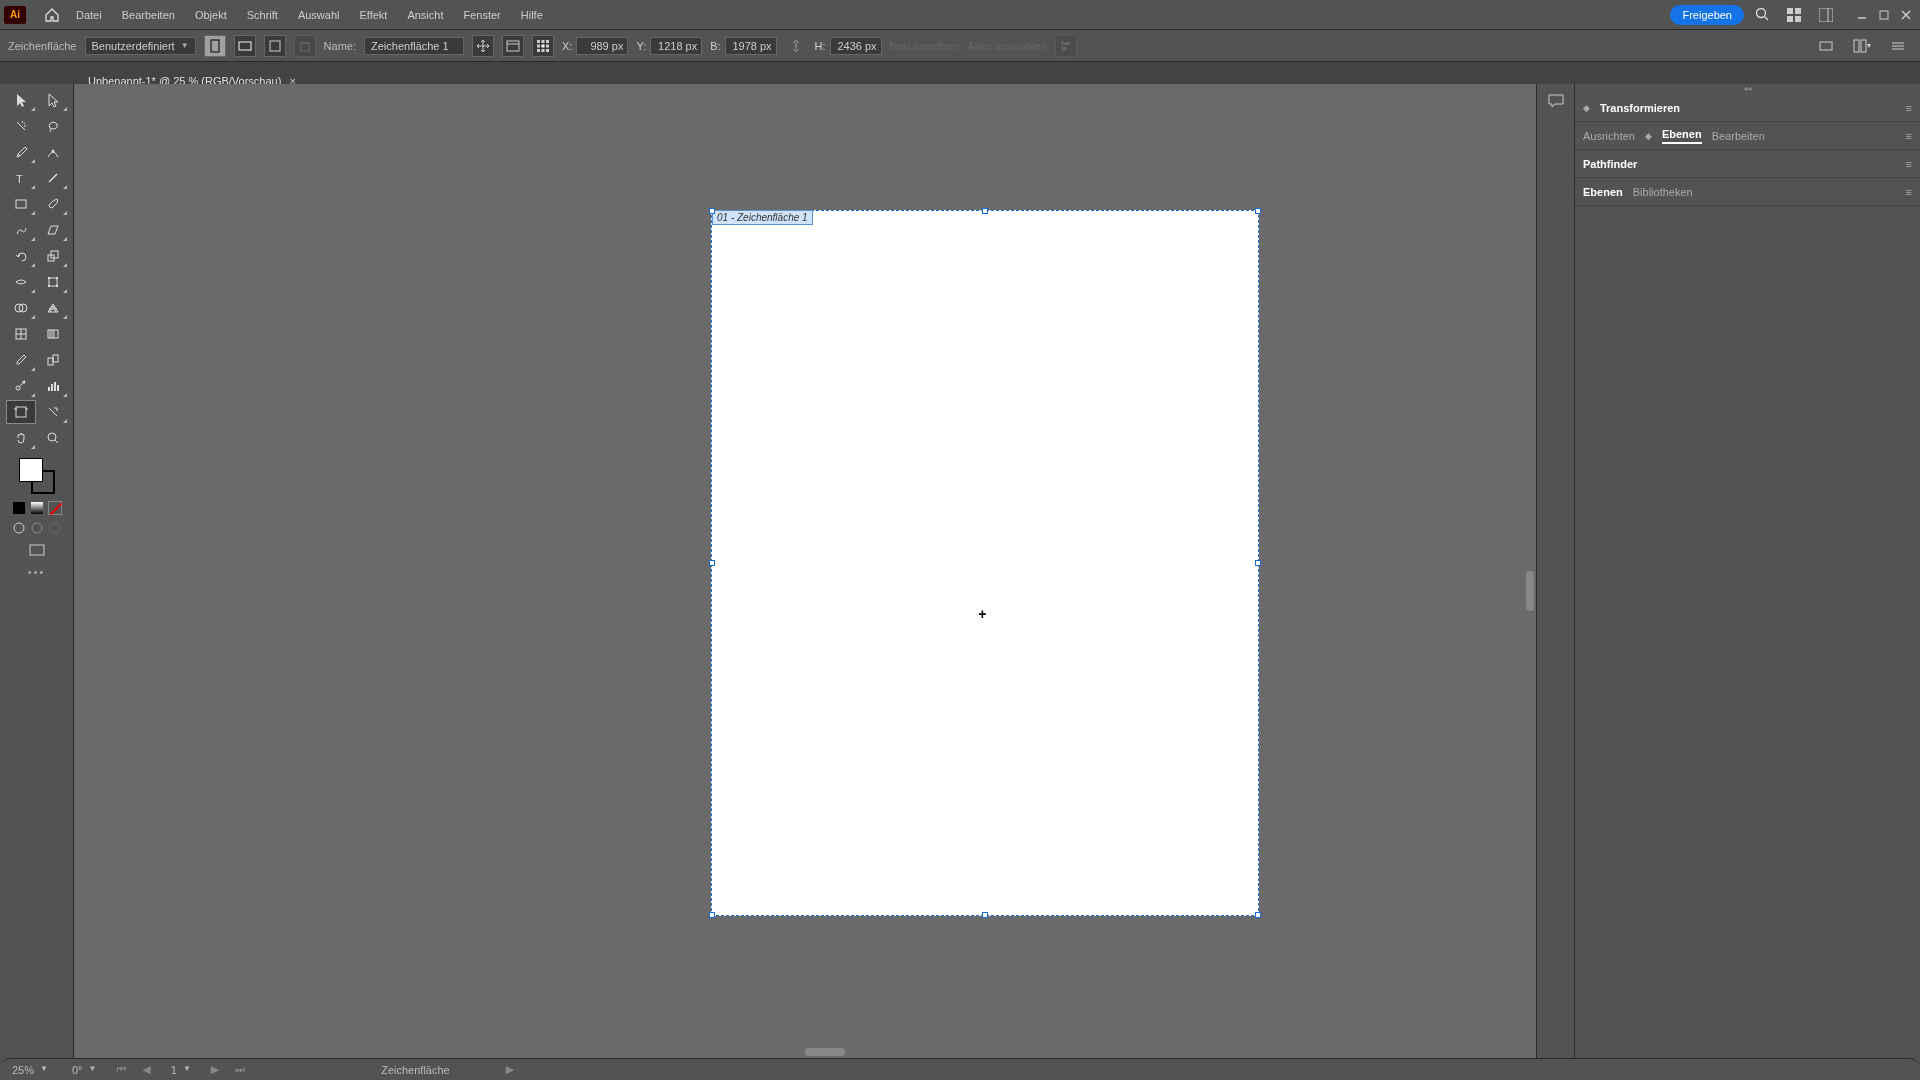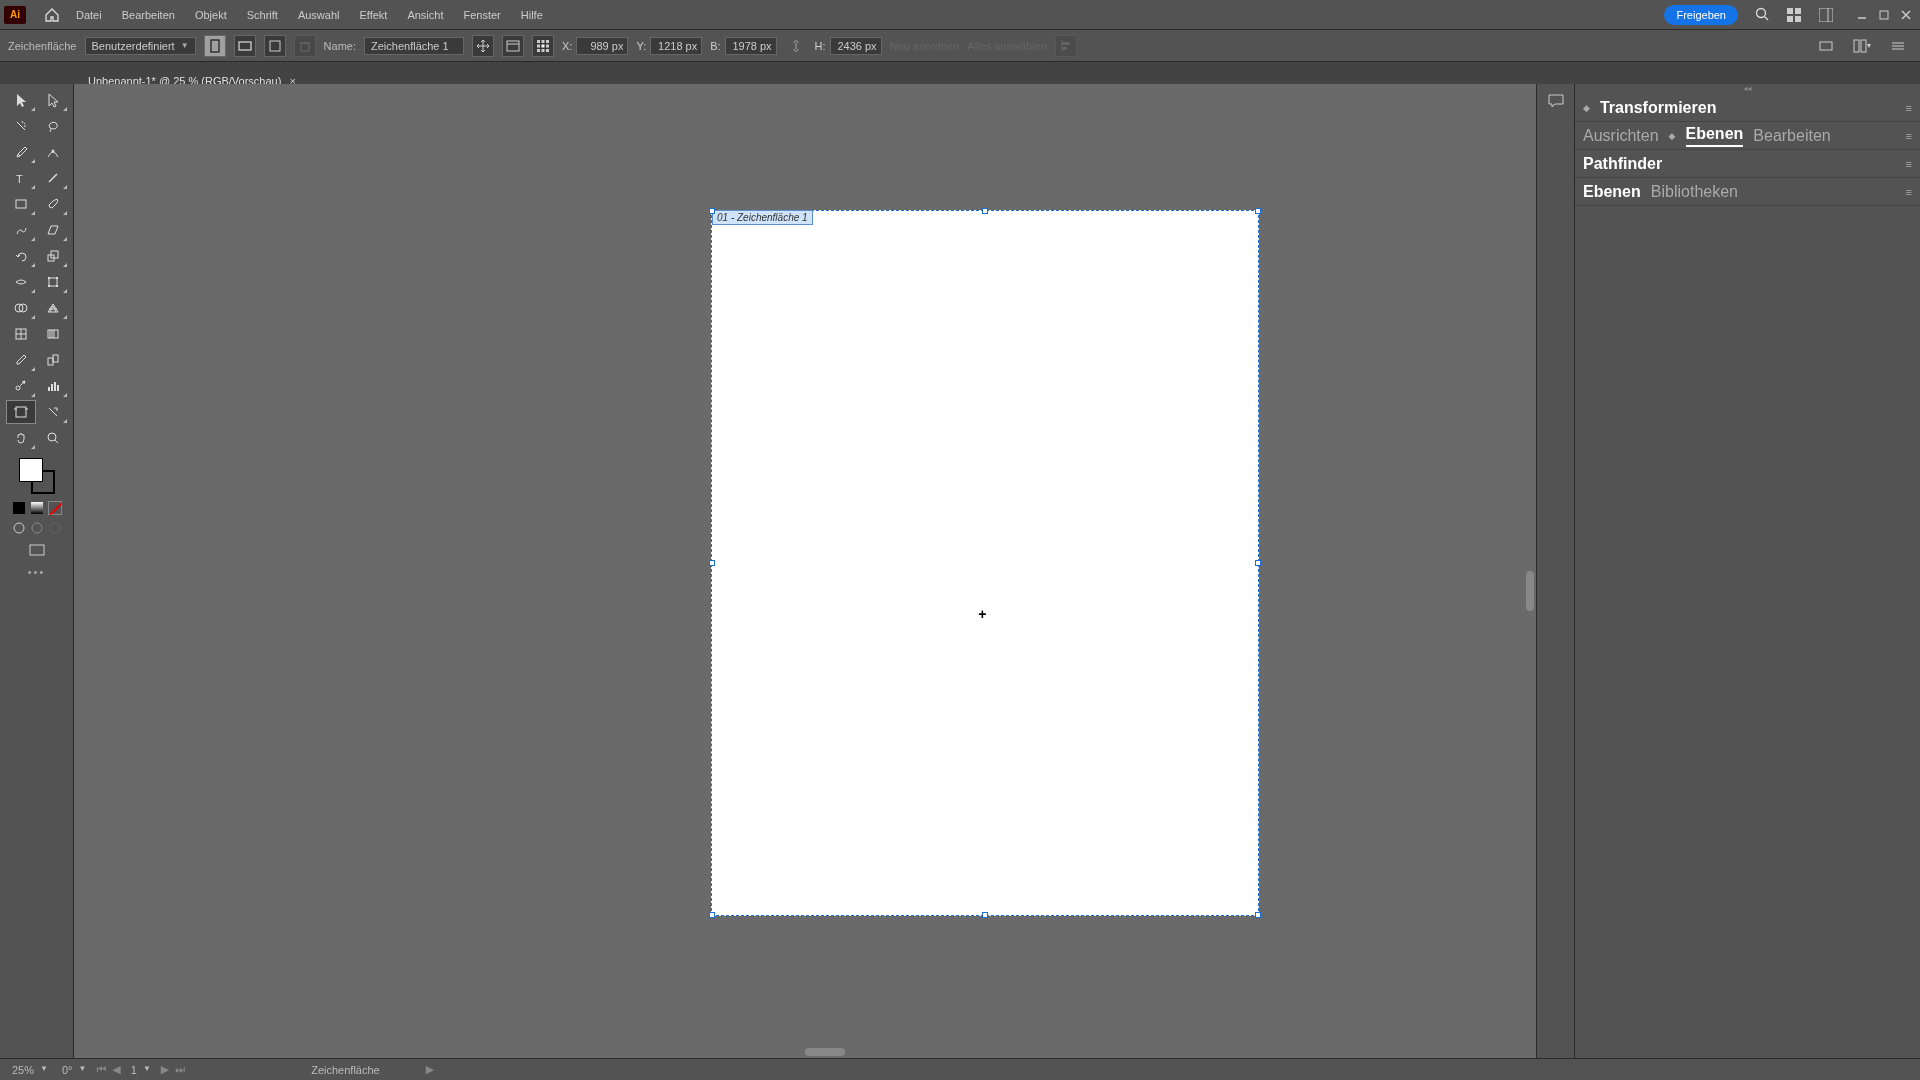--- a/index.html
+++ b/index.html
@@ -4,36 +4,36 @@
 <style>
 * { margin:0; padding:0; box-sizing:border-box; font-family:"Segoe UI",Tahoma,sans-serif; font-size:11px; user-select:none; }
 html,body { width:1920px; height:1080px; overflow:hidden; background:#535353; color:#ccc; }
 
 
 .menu-bar{height:30px;background:#535353;display:flex;align-items:center;padding:0 4px;gap:4px;border-bottom:1px solid #2a2a2a;}
 .ai-badge{width:22px;height:18px;background:#330000;color:#ff9a00;font-weight:bold;font-size:10px;display:flex;align-items:center;justify-content:center;border-radius:2px;margin-right:10px;}
 .home-icon{width:24px;height:24px;display:flex;align-items:center;justify-content:center;cursor:pointer;}
 .menu-item{padding:4px 8px;cursor:pointer;}
 .menu-spacer{flex:1;}
-.share-btn{background:#1473e6;color:#fff;padding:4px 12px;border-radius:12px;cursor:pointer;margin-right:6px;}
+.share-btn{background:#1473e6;color:#fff;padding:4px 12px;border-radius:12px;cursor:pointer;}
 .top-icon{width:24px;height:24px;display:flex;align-items:center;justify-content:center;cursor:pointer;margin:0 2px;}
 .window-controls{display:flex;gap:2px;margin-left:8px;}
 .window-controls div{width:20px;height:20px;display:flex;align-items:center;justify-content:center;cursor:pointer;}
 .control-bar{height:32px;background:#535353;display:flex;align-items:center;padding:0 8px;gap:8px;border-bottom:1px solid #2a2a2a;}
 .control-label{color:#bbb;font-size:11px;}
 .control-dd{background:#3a3a3a;border:1px solid #666;padding:2px 6px;display:flex;align-items:center;gap:6px;min-width:80px;}
 .control-dd .chev{font-size:8px;color:#aaa;}
 .ctrl-btn{width:22px;height:22px;background:#3a3a3a;border:1px solid #666;display:flex;align-items:center;justify-content:center;cursor:pointer;}
 .ctrl-btn.active{background:#a0a0a0;color:#222;}
 .name-input{background:#3a3a3a;border:1px solid #666;color:#ccc;padding:2px 6px;width:100px;}
 .dim-field{display:flex;align-items:center;gap:4px;}
 .dim-field .lab{color:#ccc;}
 .dim-input{background:#3a3a3a;border:1px solid #666;color:#ccc;padding:2px 4px;width:52px;text-align:right;}
 .faded{color:#666;}
-.status-bar{height:22px;background:#535353;display:flex;align-items:center;gap:6px;padding:0 8px;border-top:1px solid #2a2a2a;font-size:10px;color:#bbb;position:absolute;bottom:0;left:0;right:0;}
+.status-bar{height:22px;background:#535353;display:flex;align-items:center;gap:16px;padding:0 8px;border-top:1px solid #2a2a2a;font-size:10px;color:#bbb;position:absolute;bottom:0;left:0;right:0;border-radius:10px;}
 .status-dd{background:transparent;border:none;padding:1px 4px;display:flex;gap:6px;}
 .nav-arr{color:#888;}
 
 
 .tab-strip{height:38px;background:#434343;display:flex;align-items:center;padding-left:78px;border-bottom:1px solid #2a2a2a;position:relative;}
 .doc-tab{background:#434343;color:#e0e0e0;padding:3px 10px;display:flex;align-items:center;gap:8px;cursor:pointer;font-size:11px;}
 .tab-close{color:#ccc;font-size:11px;}
 
 
 .workspace{position:absolute;top:84px;left:0;right:0;bottom:22px;display:flex;}
@@ -60,21 +60,21 @@
 .h-tm{left:50%;top:-3px;margin-left:-3px}.h-bm{left:50%;bottom:-3px;margin-left:-3px}
 .h-ml{left:-3px;top:50%;margin-top:-3px}.h-mr{right:-3px;top:50%;margin-top:-3px}
 .cursor-cross{position:absolute;font-size:14px;color:#000;font-weight:bold;}
 .scroll-v{position:absolute;right:2px;top:50%;width:8px;height:40px;background:#888;border-radius:4px;}
 .scroll-h{position:absolute;bottom:2px;left:50%;height:8px;width:40px;background:#888;border-radius:4px;}
 
 
 .right-mini{width:38px;background:#535353;border-left:1px solid #2a2a2a;display:flex;flex-direction:column;align-items:center;padding-top:8px;gap:10px;}
 .right-panels{width:346px;background:#535353;border-left:1px solid #2a2a2a;display:flex;flex-direction:column;}
 .panel-row{display:flex;align-items:center;height:28px;border-bottom:1px solid #434343;padding:0 8px;gap:10px;}
-.panel-tab{color:#aaa;cursor:pointer;font-size:16px;}
+.panel-tab{color:#aaa;cursor:pointer;font-size:11px;}
 .panel-tab.active{color:#fff;font-weight:bold;}
 .panel-tab.underline{border-bottom:2px solid #fff;padding-bottom:2px;}
 .panel-menu{margin-left:auto;color:#aaa;cursor:pointer;}
 
 svg{display:block;}
 </style>
 </head>
 <body>
 
 <div class="menu-bar">

